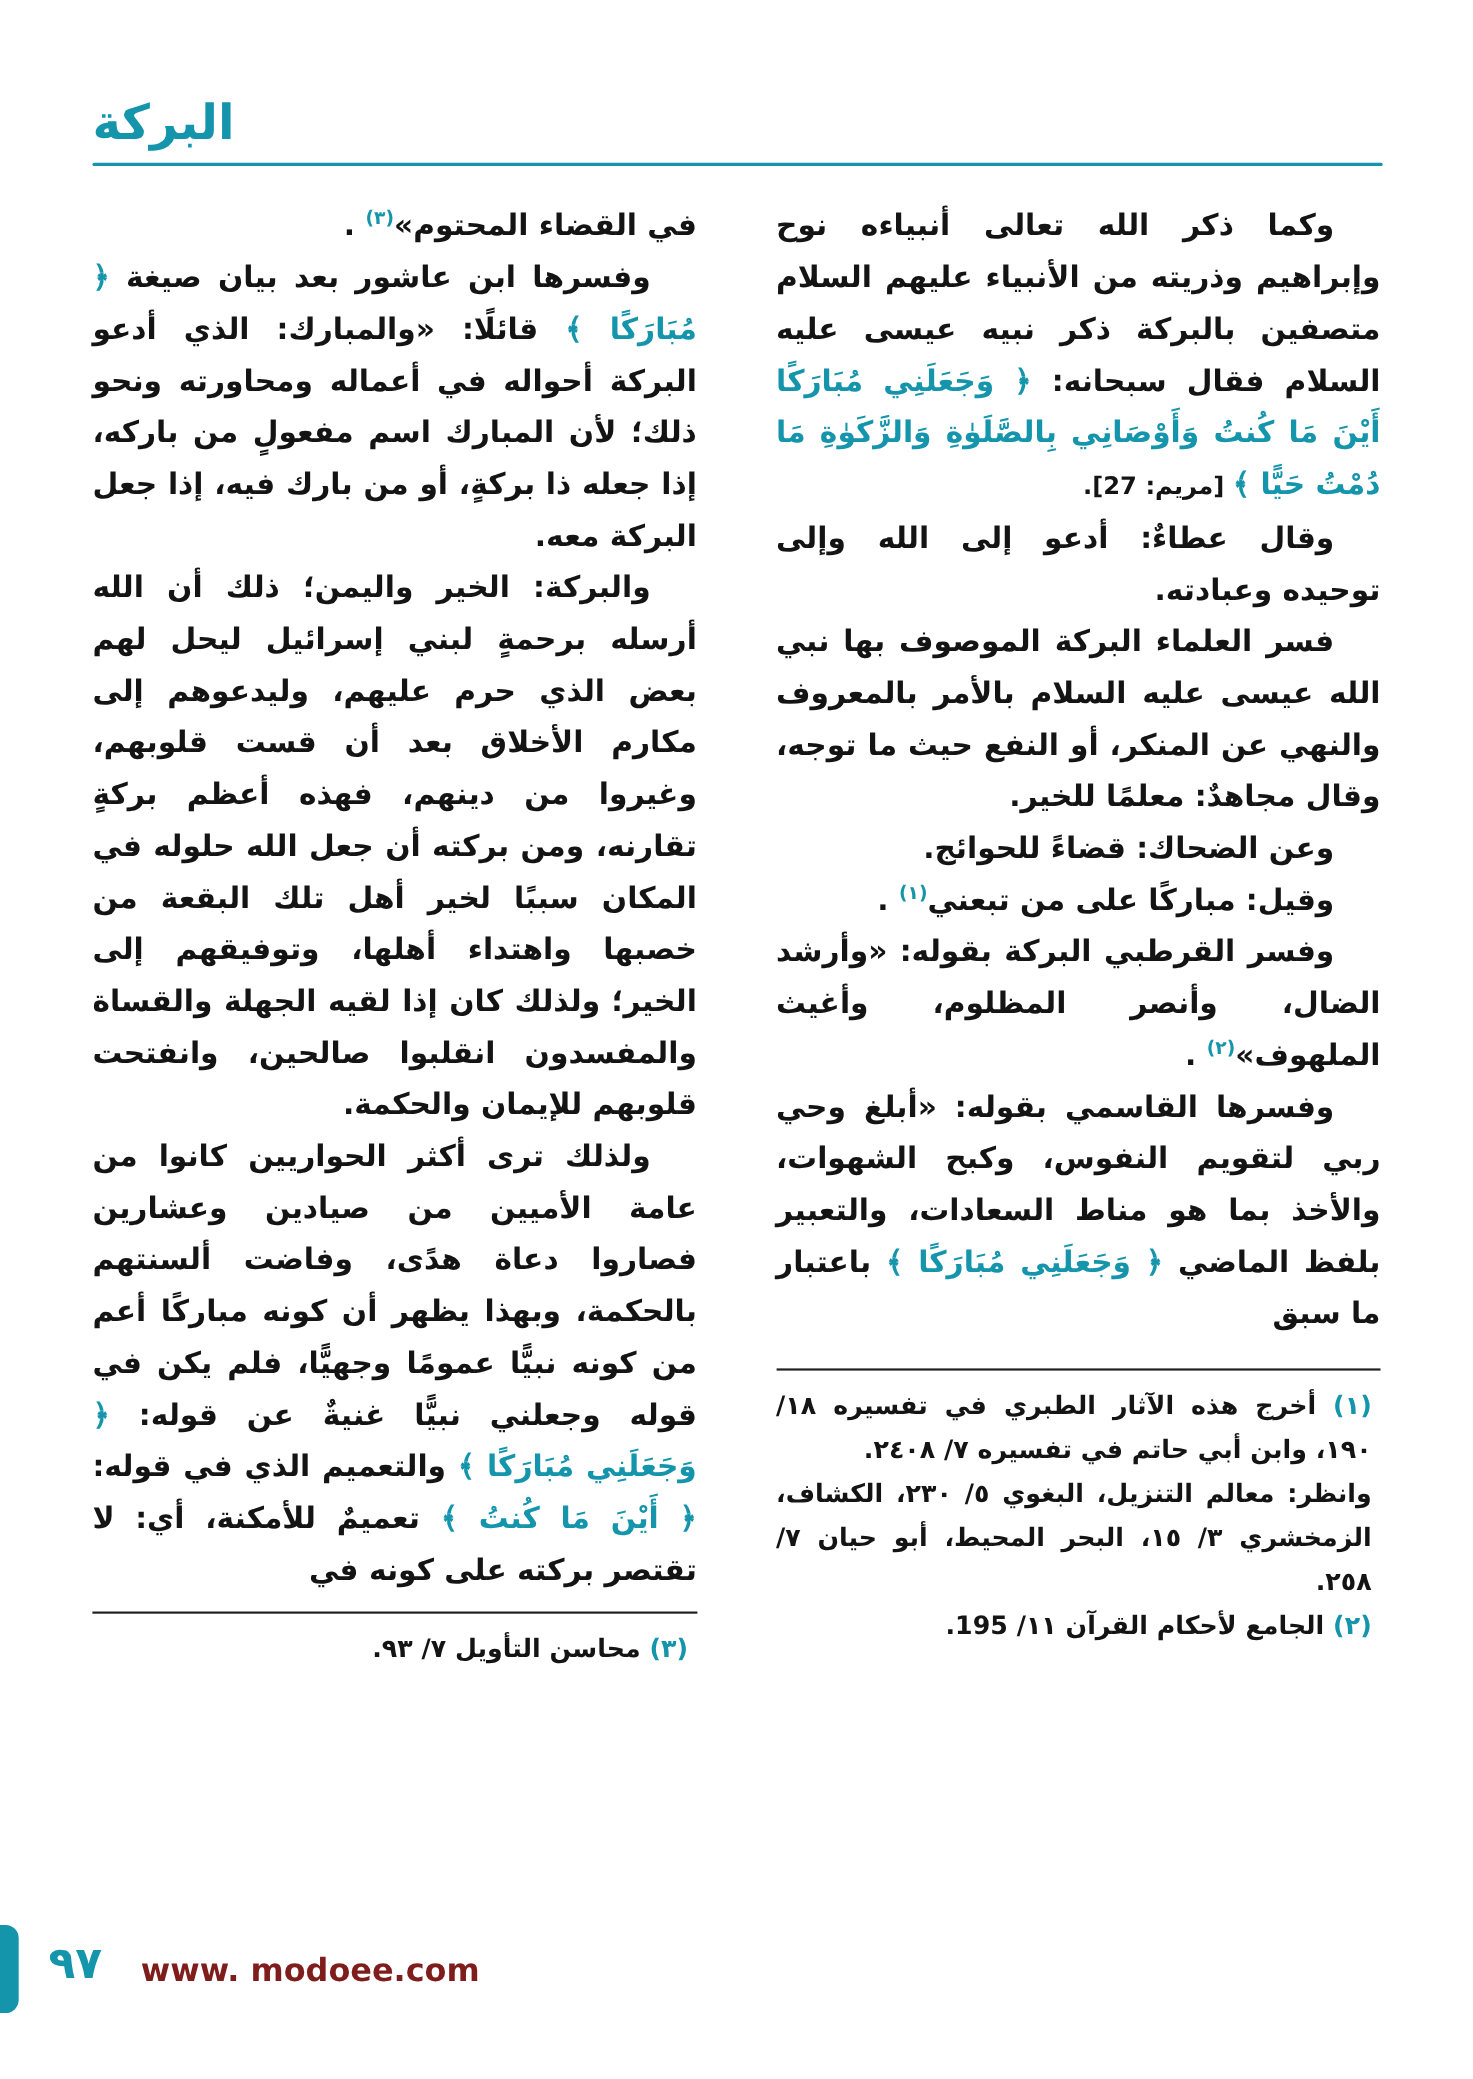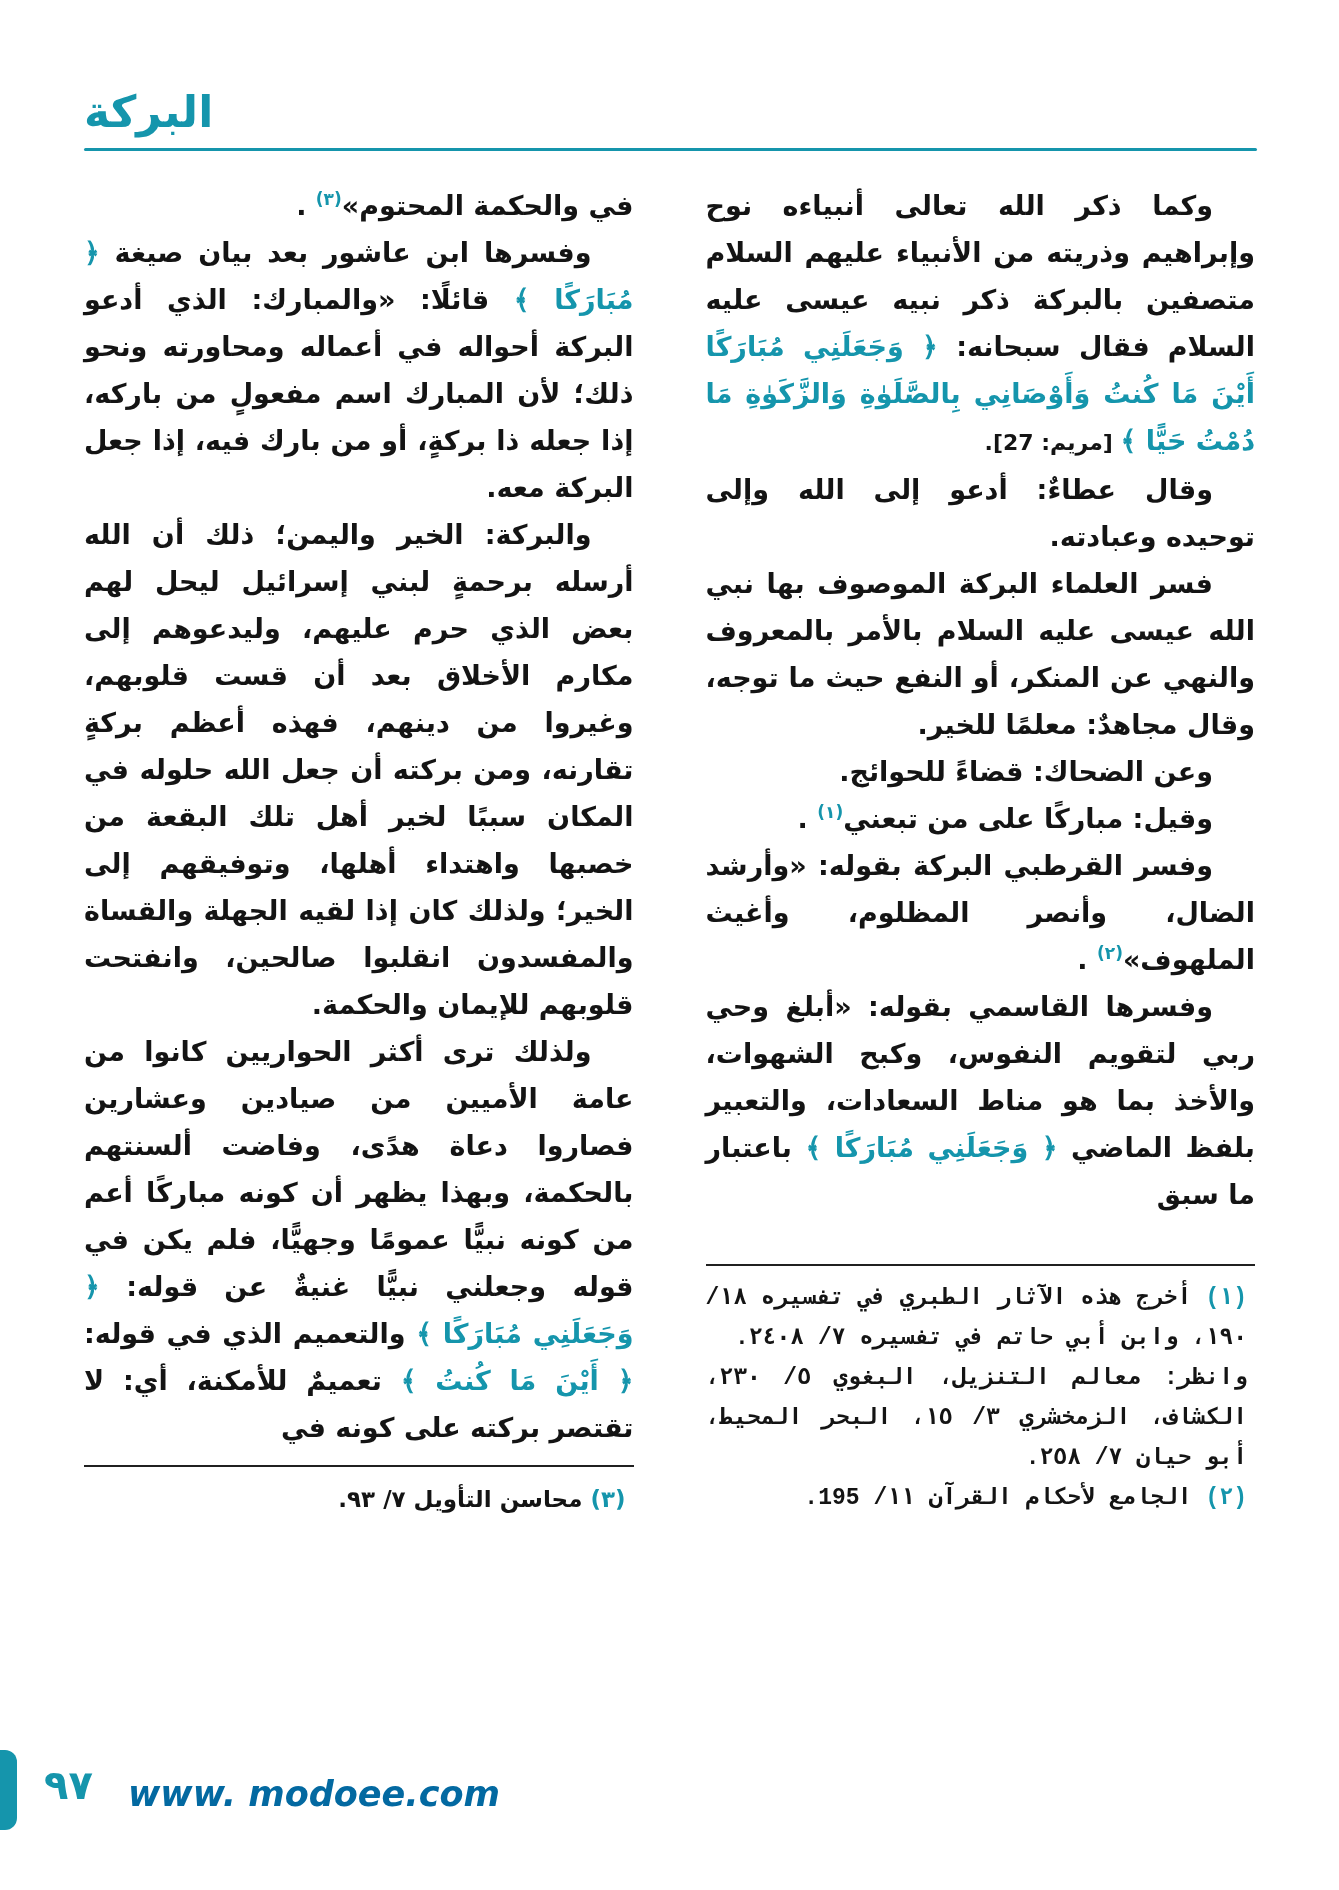--- a/index.html
+++ b/index.html
@@ -65,21 +65,21 @@
 
   
   .fnblock {
     border-top: 2px solid #202020;
     padding-top: 12px;
     font-size: 23px;
     line-height: 40px;
     font-weight: bold;
     text-align: justify;
   }
-  .fnblock.right { margin-top: 46px; font-family: Liberation Mono, monospace; }
+  .fnblock.right { margin-top: 26px; }
   .fnblock.left { margin-top: 14px; }
   .footnote { padding-right: 8px; }
   .fnnum { color: #1595ac; }
 
   
   .footer-bar {
     position: absolute;
     left: 0;
     top: 1750px;
     width: 17px;
@@ -93,25 +93,24 @@
     top: 1762px;
     color: #1595ac;
     font-size: 40px;
     font-weight: bold;
     direction: rtl;
   }
   .website {
     position: absolute;
     left: 128px;
     top: 1774px;
-    color: #0369a1;
-    font-size: 35px;
+    color: #7f1d1d;
+    font-size: 29px;
     font-weight: bold;
     direction: ltr;
-    font-style: italic;
   }
 </style>
 </head>
 <body>
 
 <div class="page-root">
 
   <div class="header-title">البركة</div>
   <div class="header-rule"></div>
 
@@ -127,21 +126,21 @@
           <p class="para"><span>وفسرها القاسمي بقوله: «أبلغ وحي ربي لتقويم النفوس، وكبح الشهوات، والأخذ بما هو مناط السعادات، والتعبير بلفظ الماضي </span><span class="quran">﴿ وَجَعَلَنِي مُبَارَكًا ﴾</span><span> باعتبار ما سبق</span></p>
         </div>
       <div class="fnblock right">
           <p class="footnote"><span class="fnnum">(١) </span><span>أخرج هذه الآثار الطبري في تفسيره ١٨/ ١٩٠، وابن أبي حاتم في تفسيره ٧/ ٢٤٠٨.</span></p>
           <p class="footnote"><span>وانظر: معالم التنزيل، البغوي ٥/ ٢٣٠، الكشاف، الزمخشري ٣/ ١٥، البحر المحيط، أبو حيان ٧/ ٢٥٨.</span></p>
           <p class="footnote"><span class="fnnum">(٢) </span><span>الجامع لأحكام القرآن ١١/ 195.</span></p>
         </div>
     </div>
     <div class="col">
       <div>
-          <p class="para no-indent"><span>في والحكمة المحتوم»</span><sup class="fnref">(٣)</sup><span> .</span></p>
+          <p class="para no-indent"><span>في القضاء المحتوم»</span><sup class="fnref">(٣)</sup><span> .</span></p>
           <p class="para"><span>وفسرها ابن عاشور بعد بيان صيغة </span><span class="quran">﴿ مُبَارَكًا ﴾</span><span> قائلًا: «والمبارك: الذي أدعو البركة أحواله في أعماله ومحاورته ونحو ذلك؛ لأن المبارك اسم مفعولٍ من باركه، إذا جعله ذا بركةٍ، أو من بارك فيه، إذا جعل البركة معه.</span></p>
           <p class="para"><span>والبركة: الخير واليمن؛ ذلك أن الله أرسله برحمةٍ لبني إسرائيل ليحل لهم بعض الذي حرم عليهم، وليدعوهم إلى مكارم الأخلاق بعد أن قست قلوبهم، وغيروا من دينهم، فهذه أعظم بركةٍ تقارنه، ومن بركته أن جعل الله حلوله في المكان سببًا لخير أهل تلك البقعة من خصبها واهتداء أهلها، وتوفيقهم إلى الخير؛ ولذلك كان إذا لقيه الجهلة والقساة والمفسدون انقلبوا صالحين، وانفتحت قلوبهم للإيمان والحكمة.</span></p>
           <p class="para"><span>ولذلك ترى أكثر الحواريين كانوا من عامة الأميين من صيادين وعشارين فصاروا دعاة هدًى، وفاضت ألسنتهم بالحكمة، وبهذا يظهر أن كونه مباركًا أعم من كونه نبيًّا عمومًا وجهيًّا، فلم يكن في قوله وجعلني نبيًّا غنيةٌ عن قوله: </span><span class="quran">﴿ وَجَعَلَنِي مُبَارَكًا ﴾</span><span> والتعميم الذي في قوله: </span><span class="quran">﴿ أَيْنَ مَا كُنتُ ﴾</span><span> تعميمٌ للأمكنة، أي: لا تقتصر بركته على كونه في</span></p>
         </div>
       <div class="fnblock left">
           <p class="footnote"><span class="fnnum">(٣) </span><span>محاسن التأويل ٧/ ٩٣.</span></p>
         </div>
     </div>
   </div>
 

